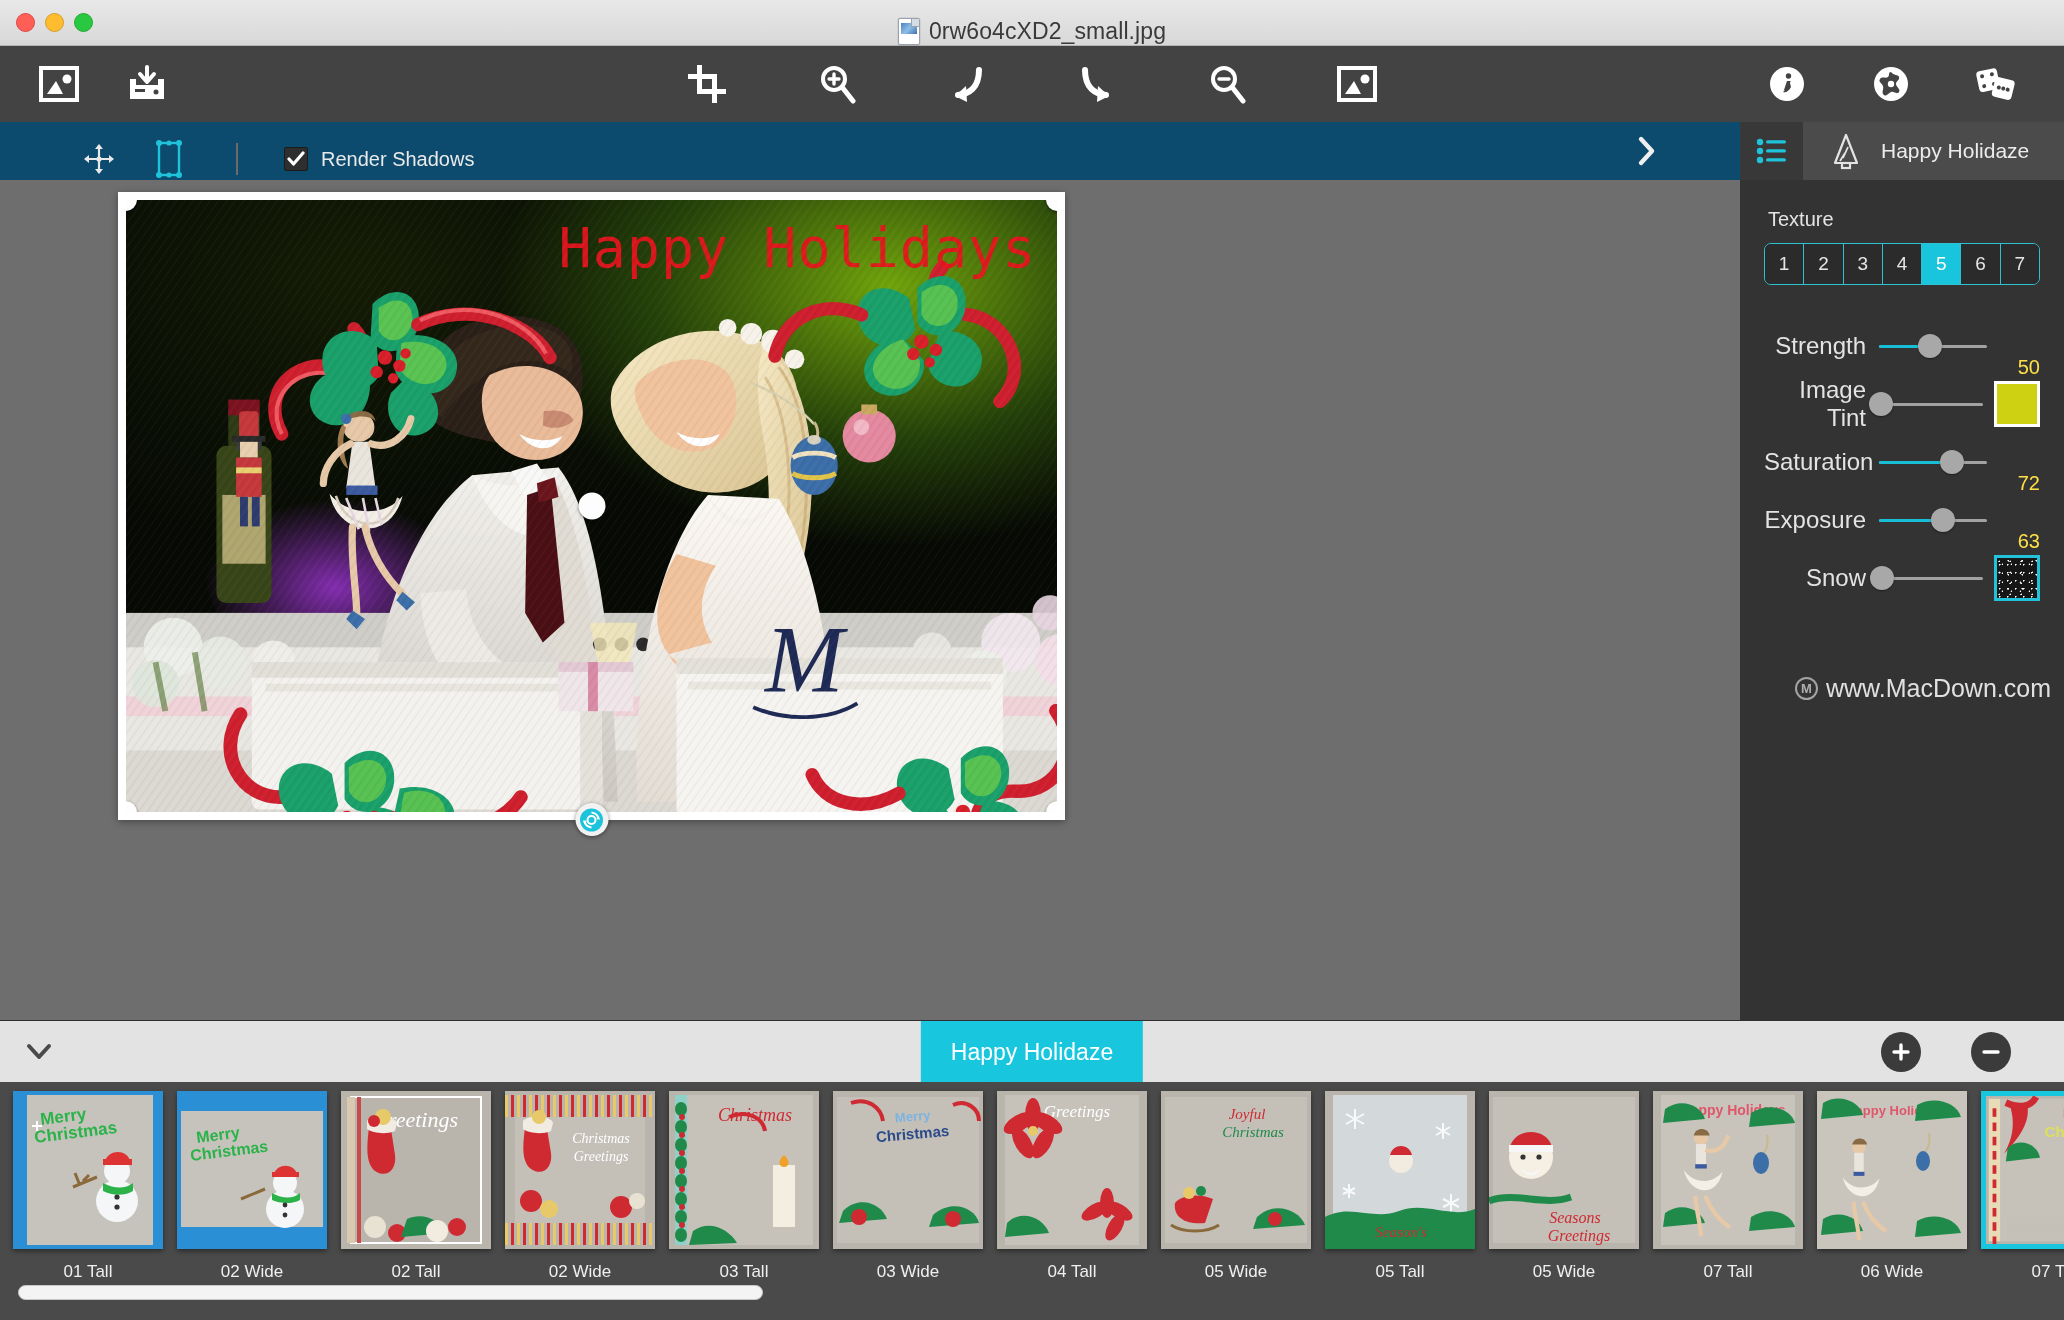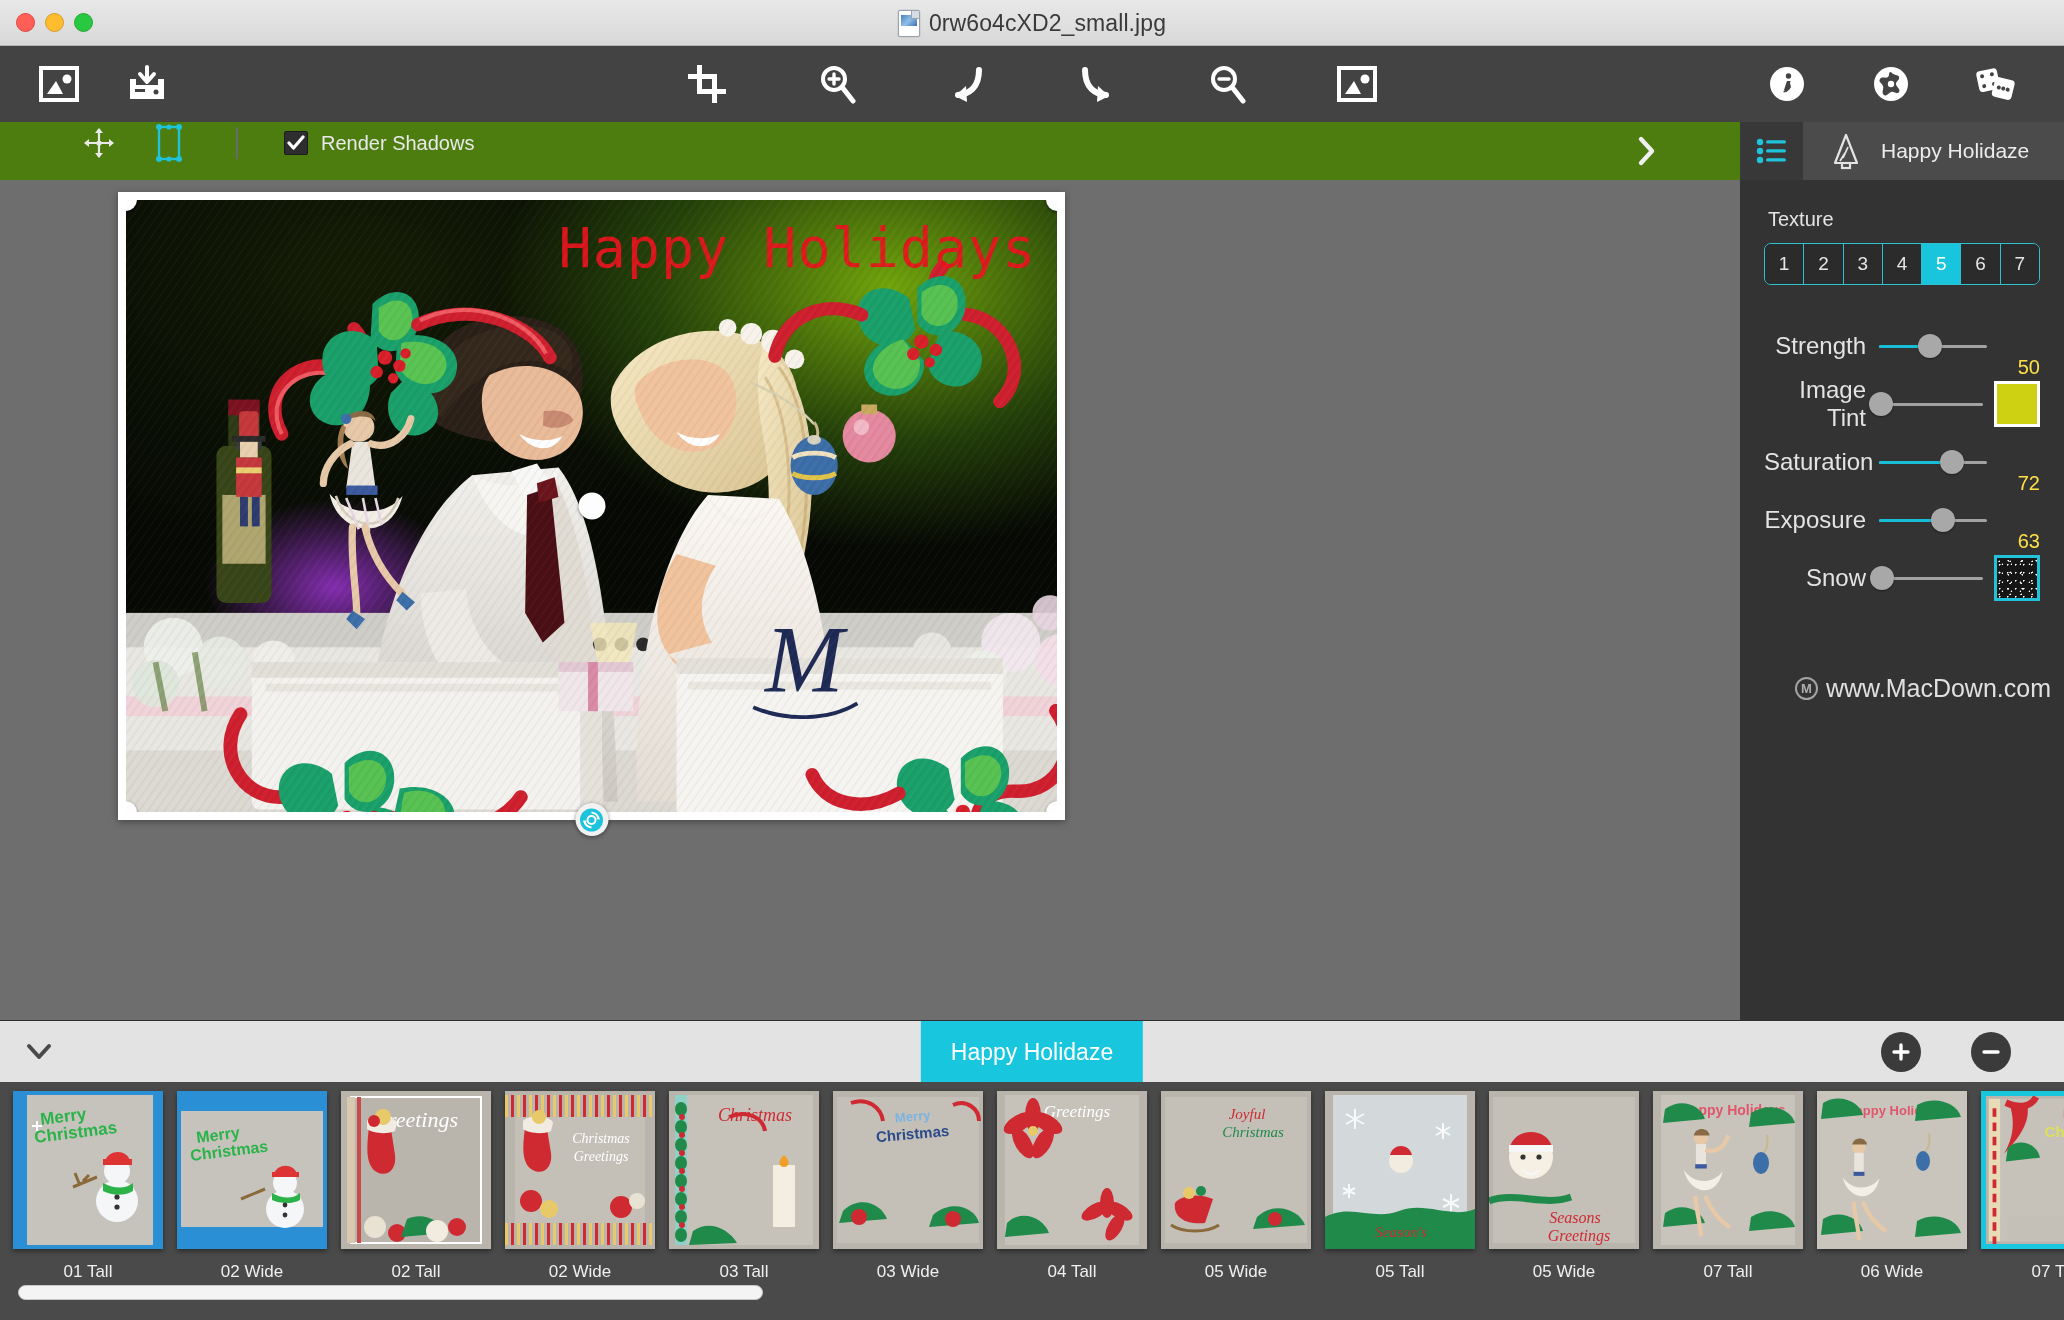--- a/index.html
+++ b/index.html
@@ -22,21 +22,21 @@
     border-bottom: 1px solid #b4b4b4;
     display: flex; align-items: center;
     position: relative; flex: none;
   }
   .traffic { display: flex; gap: 10px; padding-left: 16px; }
   .dot { width: 19px; height: 19px; border-radius: 50%; }
   .dot.red { background: #ff5f57; border: 1px solid #e0443e; }
   .dot.yellow { background: #febc2e; border: 1px solid #d89d26; }
   .dot.green { background: #28c840; border: 1px solid #24a933; }
   .title-center {
-    position: absolute; left: 0; right: 0; top: 0; height: 46px;
+    position: absolute; left: 0; right: 0; top: 8px; height: 46px;
     display: flex; align-items: center; justify-content: center; gap: 9px;
   }
   .doc-icon {
     width: 22px; height: 27px;
     background: #fff; border: 1px solid #9aa2ad;
     border-radius: 2px; position: relative; overflow: hidden;
     box-shadow: 0 0 0 0.5px rgba(0,0,0,.12);
   }
   .doc-icon::before {
     content:""; position:absolute; left:2px; right:2px; top:4px; height:11px;
@@ -63,22 +63,22 @@
   .tb-center > * { pointer-events: auto; }
   .tb-right {
     margin-left: auto; display: flex; align-items: center; gap: 62px; padding-right: 48px;
   }
   .tbicon { width: 42px; height: 42px; display: flex; align-items: center; justify-content: center; }
   .tbicon svg { display: block; }
 
   
   .subbar { height: 58px; display: flex; flex: none; }
   .subbar-main {
-    flex: 1 1 auto; background: #4d7c0f;
-    display: flex; align-items: flex-start; position: relative;
+    flex: 1 1 auto; background: #0c4a6e;
+    display: flex; align-items: flex-end; position: relative;
   }
   .sb-tools { display: flex; align-items: center; gap: 28px; padding-left: 78px; }
   .sb-sep { width: 2px; height: 32px; background: #6a6a6a; margin: 0 18px; }
   .checkbox-wrap { display: flex; align-items: center; gap: 13px; }
   .checkbox {
     width: 24px; height: 24px; background: #2e2e2e;
     border: 1px solid #1c1c1c; border-radius: 2px;
     display: flex; align-items: center; justify-content: center;
   }
   .checkbox svg { display:block; }

